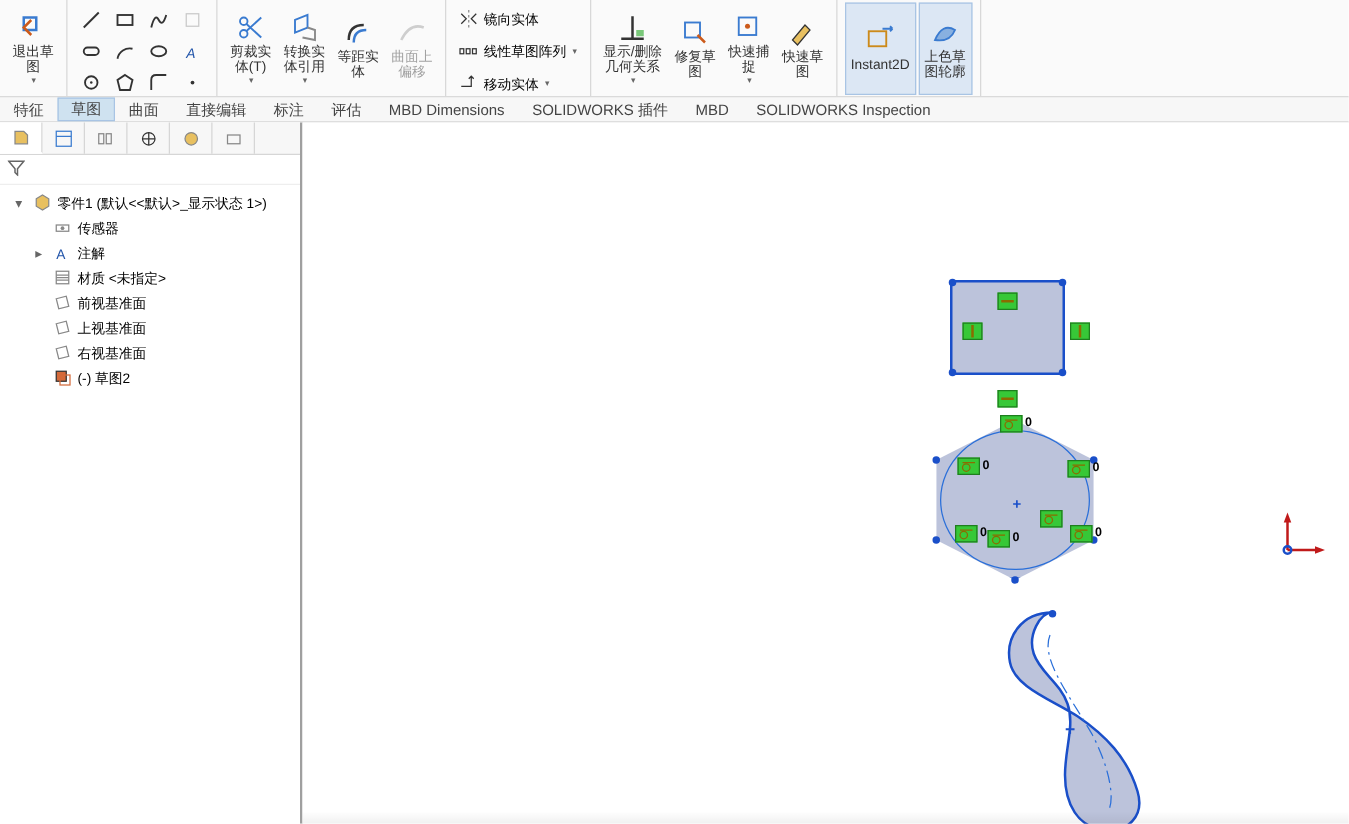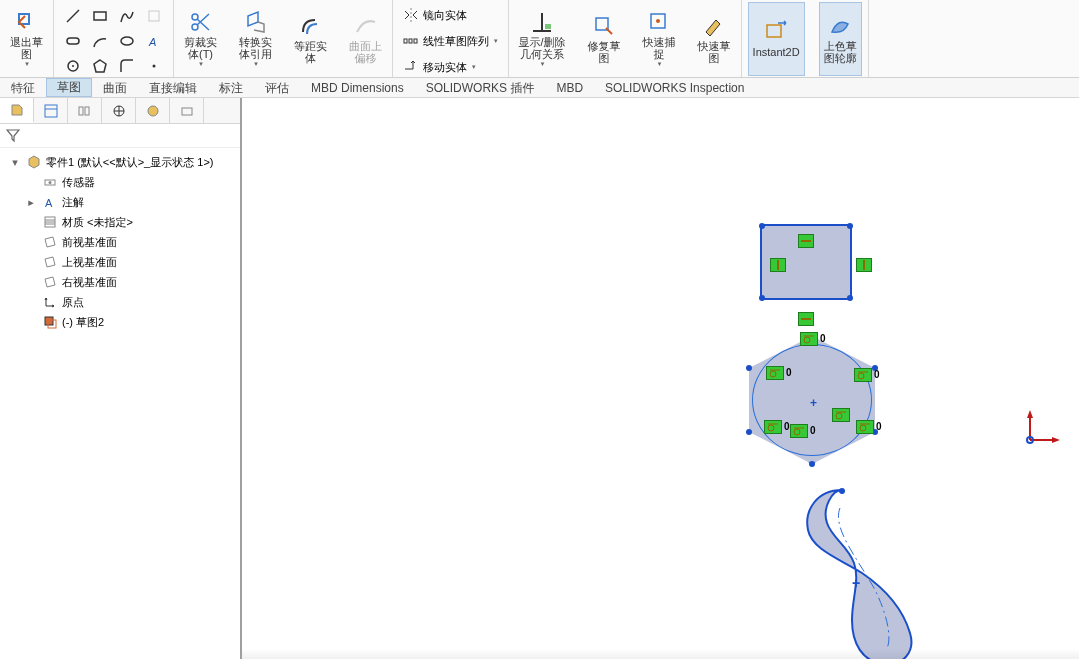--- a/index.html
+++ b/index.html
@@ -1,21 +1,21 @@
 <!DOCTYPE html>
 <html><head>
 <meta charset="utf-8">
 <style>
   * { box-sizing: border-box; margin: 0; padding: 0; font-family: "Microsoft YaHei", Arial, sans-serif; font-size: 11px; }
   body { width: 1079px; height: 659px; background: #fff; overflow: hidden; position: relative; }
 
   
   .ribbon { display: flex; height: 78px; background: #fafafa; border-bottom: 1px solid #d0d0d0; }
   .ribbon-group { display: flex; flex-direction: column; align-items: center; justify-content: flex-start; padding: 2px 6px; border-right: 1px solid #d8d8d8; }
-  .ribbon-group.row { flex-direction: row; align-items: flex-start; gap: 14px; }
+  .ribbon-group.row { flex-direction: row; align-items: flex-start; gap: 2px; }
   .rg-big { display: flex; flex-direction: column; align-items: center; justify-content: center; min-width: 40px; height: 74px; cursor: pointer; padding: 2px 4px; }
   .rg-big .ic { width: 24px; height: 24px; margin-bottom: 2px; display:flex; align-items:center; justify-content:center; }
   .rg-big .lbl { text-align: center; line-height: 12px; white-space: pre-line; font-size: 11px; color: #333; }
   .rg-big.active { background: #dce7f4; border: 1px solid #a8c4e4; }
   .rg-small-grid { display: grid; grid-template-columns: repeat(4, 26px); grid-auto-rows: 24px; gap: 1px; padding-top:2px;}
   .rg-small { width: 26px; height: 24px; display: flex; align-items: center; justify-content: center; cursor: pointer; }
   .rg-small svg { width: 16px; height: 16px; }
   .rg-list { display: flex; flex-direction: column; gap: 4px; padding-top:2px;}
   .rg-list-item { display: flex; align-items: center; gap: 4px; height: 22px; padding: 0 4px; cursor:pointer; }
   .rg-list-item .ic { width:16px; height:16px; display:flex; align-items:center; justify-content:center;}
@@ -484,31 +484,20 @@
               <svg width="14" height="14" viewBox="0 0 14 14">
                 <path d="M2 4 L10 2 L12 10 L4 12 Z" fill="none" stroke="#888"></path>
               </svg>
             </span>
             <span>右视基准面</span>
           </div>
         <div class="tree-item">
             <span class="tw"></span>
             <span class="ic">
               <svg width="14" height="14" viewBox="0 0 14 14">
-                <line x1="3" y1="11" x2="3" y2="3" stroke="#333"></line>
-                <line x1="3" y1="11" x2="11" y2="11" stroke="#333"></line>
-                <path d="M3 3 L2 5 M3 3 L4 5 M11 11 L9 10 M11 11 L9 12" stroke="#333"></path>
-              </svg>
-            </span>
-            <span>原点</span>
-          </div>
-        <div class="tree-item">
-            <span class="tw"></span>
-            <span class="ic">
-              <svg width="14" height="14" viewBox="0 0 14 14">
                 <rect x="2" y="2" width="8" height="8" fill="#d46a3a" stroke="#333"></rect>
                 <rect x="5" y="5" width="8" height="8" fill="none" stroke="#d46a3a"></rect>
               </svg>
             </span>
             <span>(-) 草图2</span>
           </div>
       </div>
     </div>
   </div>
 

